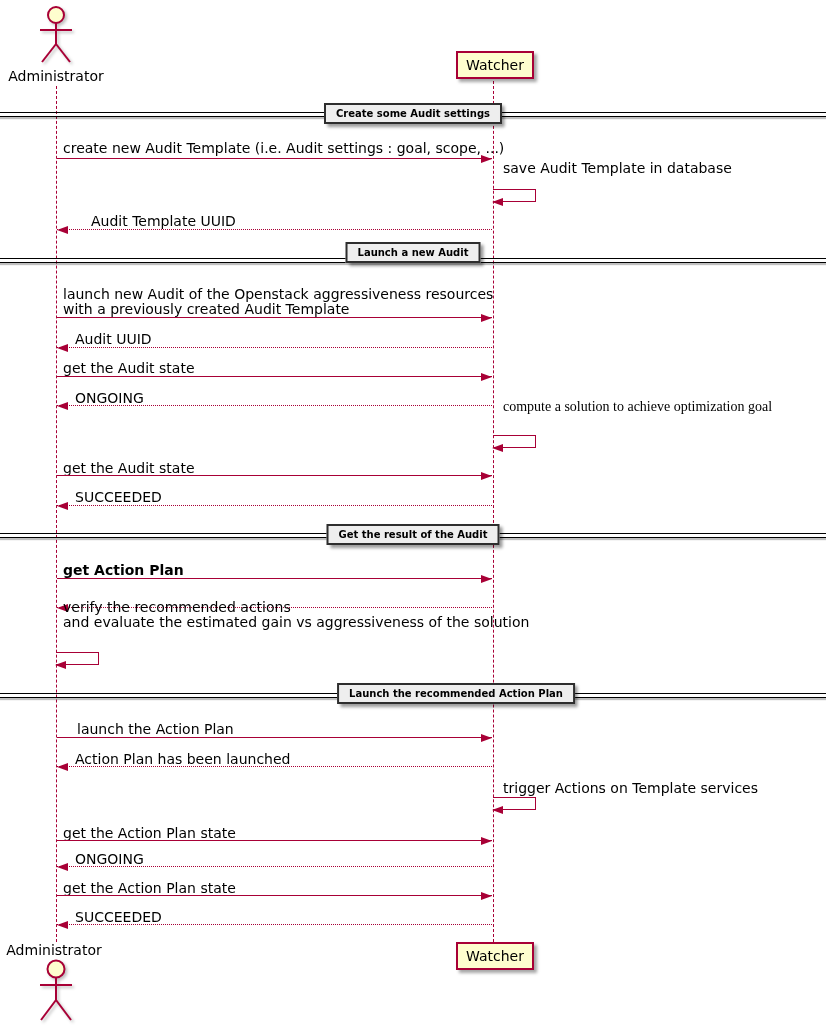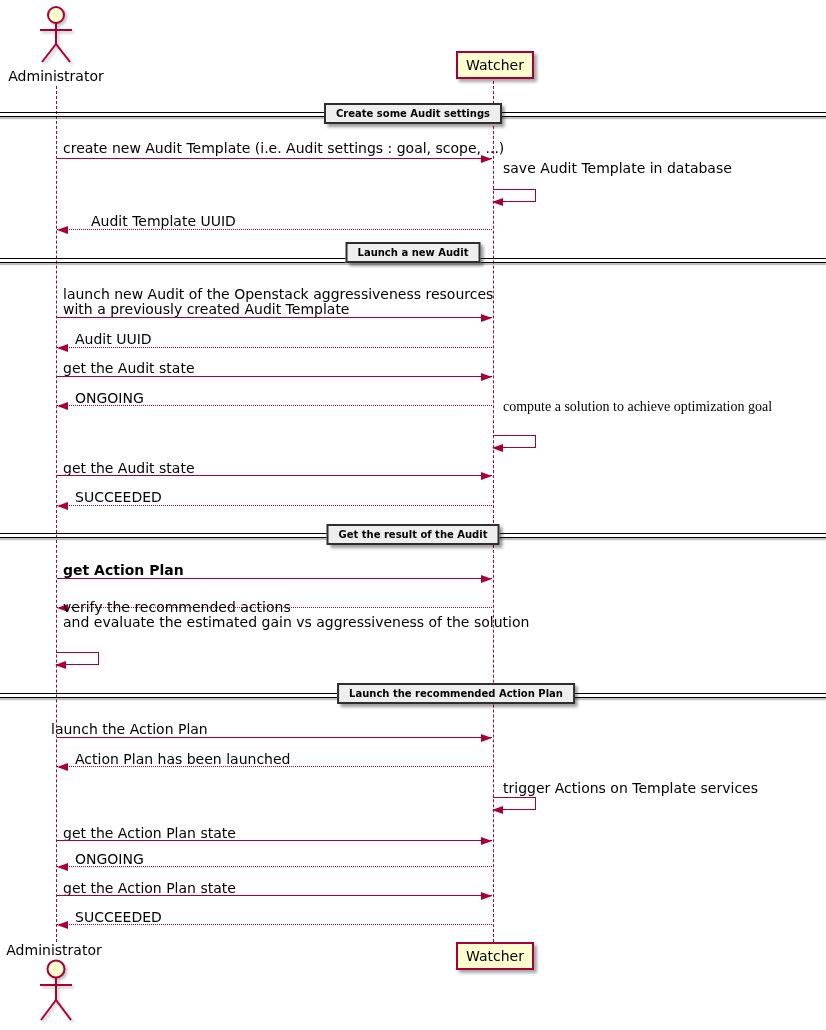--- a/index.html
+++ b/index.html
@@ -115,21 +115,21 @@
 
   <div class="msg" style="left:63px; top:588px;margin-top:12px;">
     <span>verify the recommended actions</span>
     <span>and evaluate the estimated gain vs aggressiveness of the solution</span>
   </div>
   <div class="selfloop" style="left:56px; top:652px;"></div>
 
   <div class="divider-rule" style="top:693px;"></div>
   <div class="divider-box" style="top:683px;margin-left:43px;">Launch the recommended Action Plan</div>
 
-  <div class="msg" style="left:51px; top:722px;">launch the Action Plan</div>
+  <div class="msg" style="left:77px; top:722px;">launch the Action Plan</div>
   <div class="arrow solid head-right" style="top:737px;"></div>
 
   <div class="msg" style="left:75px; top:752px;">Action Plan has been launched</div>
   <div class="arrow dotted head-left" style="top:766px;"></div>
 
   <div class="msg" style="left:503px; top:781px;">trigger Actions on Template services</div>
   <div class="selfloop" style="left:493px; top:797px;"></div>
 
   <div class="msg" style="left:63px; top:826px;">get the Action Plan state</div>
   <div class="arrow solid head-right" style="top:840px;"></div>

